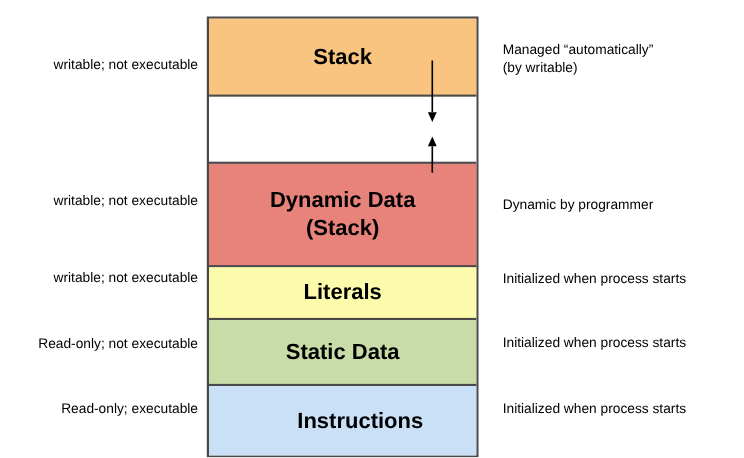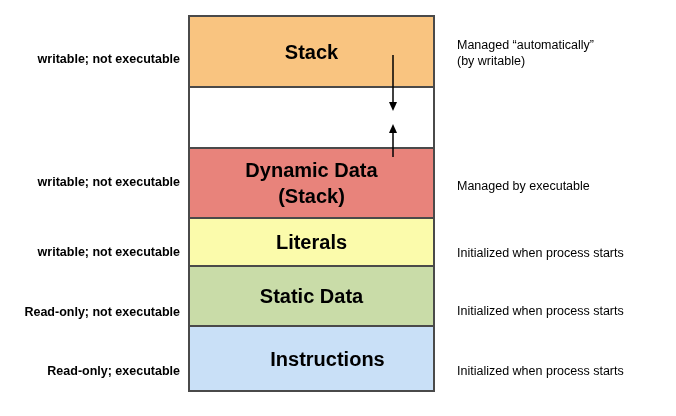--- a/index.html
+++ b/index.html
@@ -33,21 +33,21 @@
     color:#000000;
     line-height:26px;
     text-align:center;
   }
   .note-left{
     position:absolute;
     left:0;
     width:180px;
     text-align:right;
     font-size:12.5px;
-    font-weight:bold;
+    font-weight:normal;
     color:#000000;
     line-height:16px;
     transform:translateY(-50%);
   }
   .note-right{
     position:absolute;
     left:457px;
     width:216px;
     text-align:left;
     font-size:12.5px;
@@ -66,21 +66,21 @@
 </head>
 <body>
 
 <div class="canvas">
 
   <div class="column">
     <div class="region" style="height: 71px; background-color: rgb(249, 196, 128);">
       <span class="region-title">Stack</span>
     </div>
     <div class="region" style="height: 61px; background-color: rgb(255, 255, 255);"></div>
-    <div class="region" style="height: 70px; background-color: rgb(232, 131, 123);">
+    <div class="region" style="height: 94px; background-color: rgb(232, 131, 123);">
       <span class="region-title">Dynamic Data</span>
       <span class="region-title">(Stack)</span>
     </div>
     <div class="region" style="height: 48px; background-color: rgb(251, 251, 171);">
       <span class="region-title">Literals</span>
     </div>
     <div class="region" style="height: 60px; background-color: rgb(201, 220, 168);">
       <span class="region-title">Static Data</span>
     </div>
     <div class="region" style="height: 63px; background-color: rgb(201, 224, 247);">
@@ -102,18 +102,18 @@
   <div class="note-left" style="top:59px">writable; not executable</div>
   <div class="note-left" style="top:182px">writable; not executable</div>
   <div class="note-left" style="top:252px">writable; not executable</div>
   <div class="note-left" style="top:312px">Read-only; not executable</div>
   <div class="note-left" style="top:371px">Read-only; executable</div>
 
   <div class="note-right" style="top:53px">
     <div>Managed “automatically”</div>
     <div>(by writable)</div>
   </div>
-  <div class="note-right" style="top:186px">Managed by executable</div>
+  <div class="note-right" style="top:186px">Dynamic by programmer</div>
   <div class="note-right" style="top:253px">Initialized when process starts</div>
   <div class="note-right" style="top:311px">Initialized when process starts</div>
   <div class="note-right" style="top:371px">Initialized when process starts</div>
 
 </div>
 
 </body></html>

